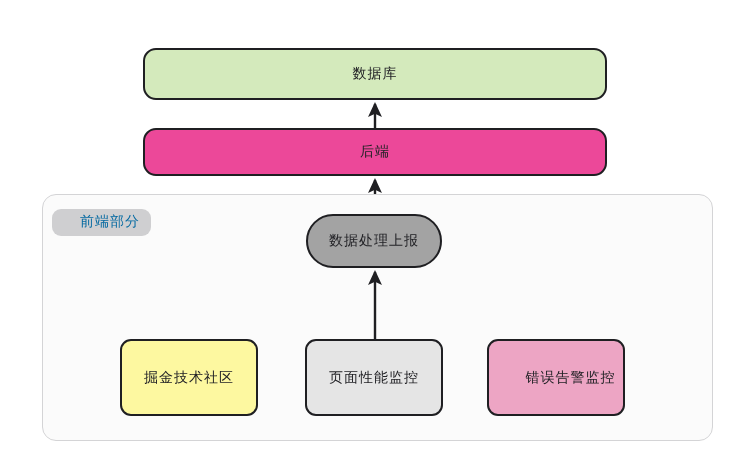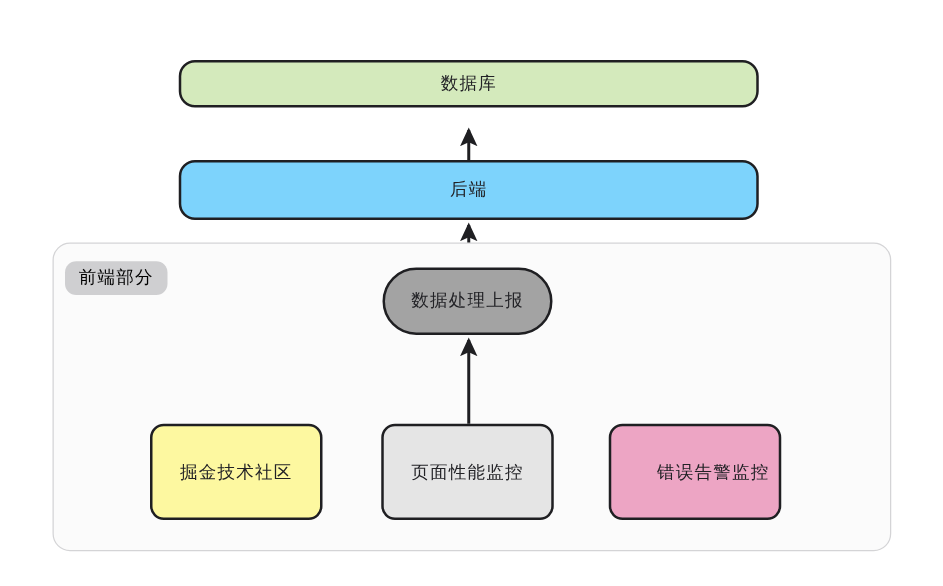--- a/index.html
+++ b/index.html
@@ -35,53 +35,53 @@
     letter-spacing: 1px;
     white-space: nowrap;
     text-align: center;
   }
 
   
   .node-database {
     left: 143px;
     top: 48px;
     width: 464px;
-    height: 38px;
+    height: 52px;
     background: #d4eabc;
     border-radius: 13px;
   }
   .node-backend {
     left: 143px;
     top: 128px;
     width: 464px;
     height: 48px;
-    background: #7dd3fc;
+    background: #ec4899;
     border-radius: 13px;
   }
 
   
   .subgraph {
     position: absolute;
     left: 42px;
     top: 194px;
     width: 671px;
     height: 247px;
     box-sizing: border-box;
     background: #fbfbfb;
     border: 1.5px solid #d4d4d6;
     border-radius: 14px;
   }
   .subgraph-label {
     position: absolute;
     left: 52px;
     top: 209px;
-    padding: 4px 11px 5px 11px;
+    padding: 4px 11px 5px 28px;
     background: #cfcfd1;
     border-radius: 9px;
-    color: #000000;
+    color: #0369a1;
     font-size: 14px;
     letter-spacing: 1px;
     white-space: nowrap;
   }
 
   
   .node-report {
     left: 306px;
     top: 214px;
     width: 136px;

